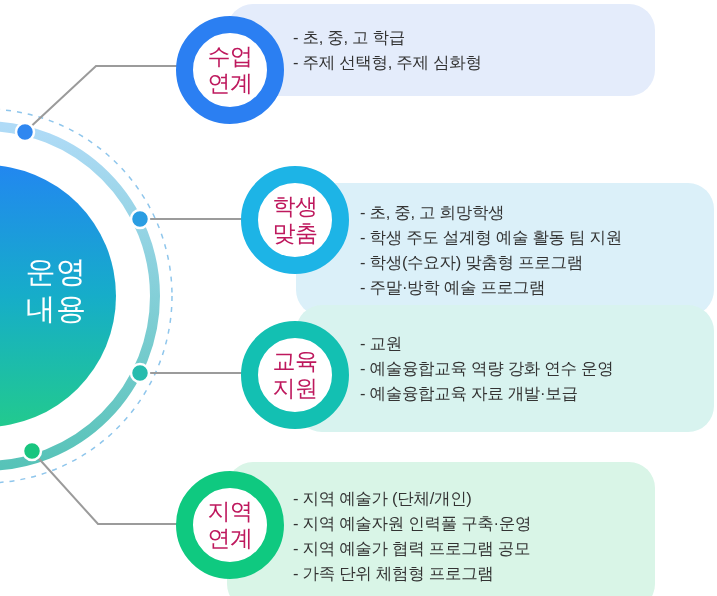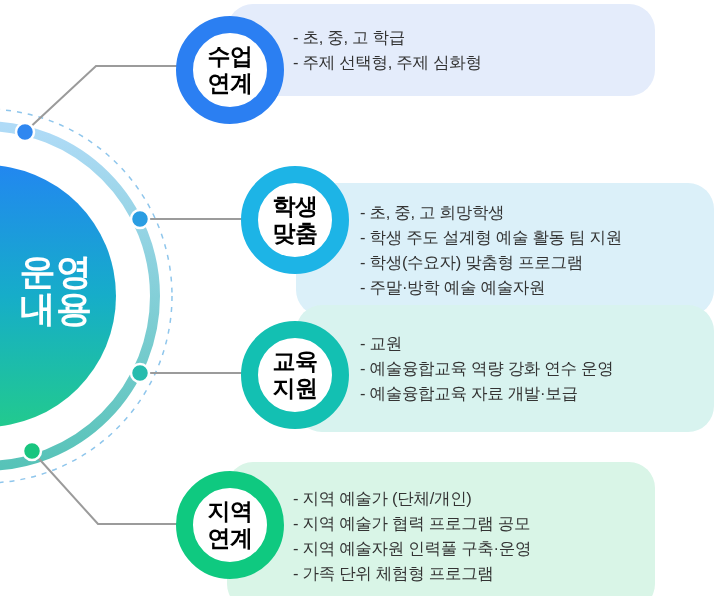--- a/index.html
+++ b/index.html
@@ -17,23 +17,23 @@
     width: 717px; height: 596px;
     z-index: 1;
   }
   .hub-label {
     position: absolute;
     left: 6px; top: 253px;
     width: 100px;
     z-index: 4;
     text-align: center;
     color: #ffffff;
-    font-size: 36px;
+    font-size: 30px;
     line-height: 37px;
-    font-weight: 700;
+    font-weight: 400;
     letter-spacing: 0.5px;
   }
   .branch-box {
     position: absolute;
     z-index: 2;
     border-radius: 26px;
     display: flex;
     flex-direction: column;
     justify-content: center;
     box-sizing: border-box;
@@ -64,22 +64,22 @@
     border-radius: 50%;
     background: #ffffff;
     display: flex;
     align-items: center;
     justify-content: center;
   }
   .badge-label {
     text-align: center;
     font-size: 23px;
     line-height: 27px;
-    font-weight: 700;
-    color: #000000;
+    font-weight: 400;
+    color: #be185d;
     letter-spacing: -0.5px;
   }
   .badge-1 { left: 176px; top: 16px; }
   .badge-2 { left: 241px; top: 166px; }
   .badge-3 { left: 241px; top: 321px; }
   .badge-4 { left: 176px; top: 471px; }
 </style>
 </head>
 <body>
 
@@ -122,35 +122,35 @@
     <ul>
         <li>- 초, 중, 고 학급</li>
         <li>- 주제 선택형, 주제 심화형</li>
       </ul>
   </div>
   <div class="branch-box box-2" style="background: rgb(219, 240, 249);">
     <ul>
         <li>- 초, 중, 고 희망학생</li>
         <li>- 학생 주도 설계형 예술 활동 팀 지원</li>
         <li>- 학생(수요자) 맞춤형 프로그램</li>
-        <li>- 주말·방학 예술 예술자원</li>
+        <li>- 주말·방학 예술 프로그램</li>
       </ul>
   </div>
   <div class="branch-box box-3" style="background: rgb(216, 243, 239);">
     <ul>
         <li>- 교원</li>
         <li>- 예술융합교육 역량 강화 연수 운영</li>
         <li>- 예술융합교육 자료 개발·보급</li>
       </ul>
   </div>
   <div class="branch-box box-4" style="background: rgb(217, 245, 231);">
     <ul>
         <li>- 지역 예술가 (단체/개인)</li>
+        <li>- 지역 예술자원 인력풀 구축·운영</li>
         <li>- 지역 예술가 협력 프로그램 공모</li>
-        <li>- 지역 예술자원 인력풀 구축·운영</li>
         <li>- 가족 단위 체험형 프로그램</li>
       </ul>
   </div>
 
   <div class="badge badge-1" style="border-color: rgb(43, 127, 242);">
     <div class="badge-label">
       <div>수업</div>
       <div>연계</div>
     </div>
   </div>

